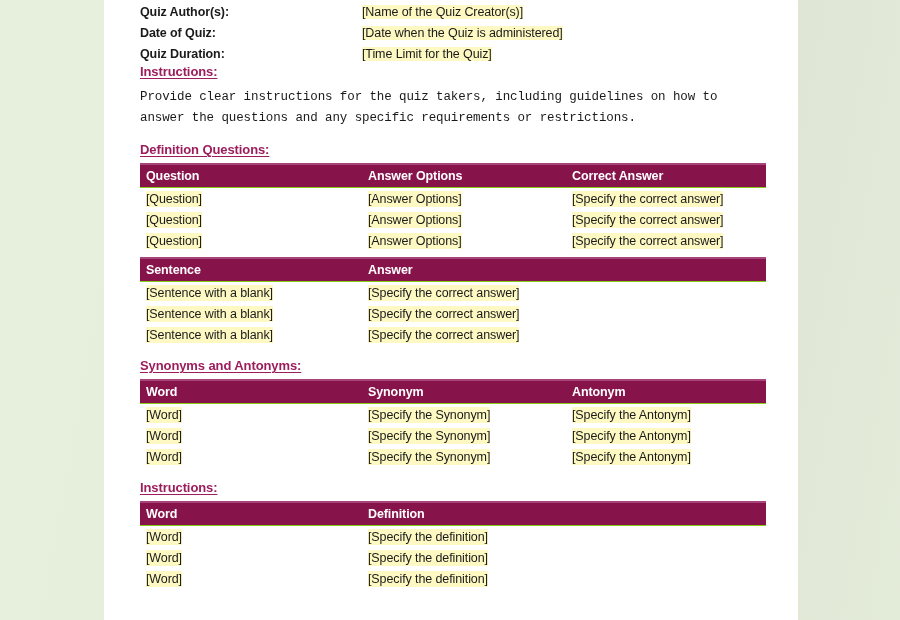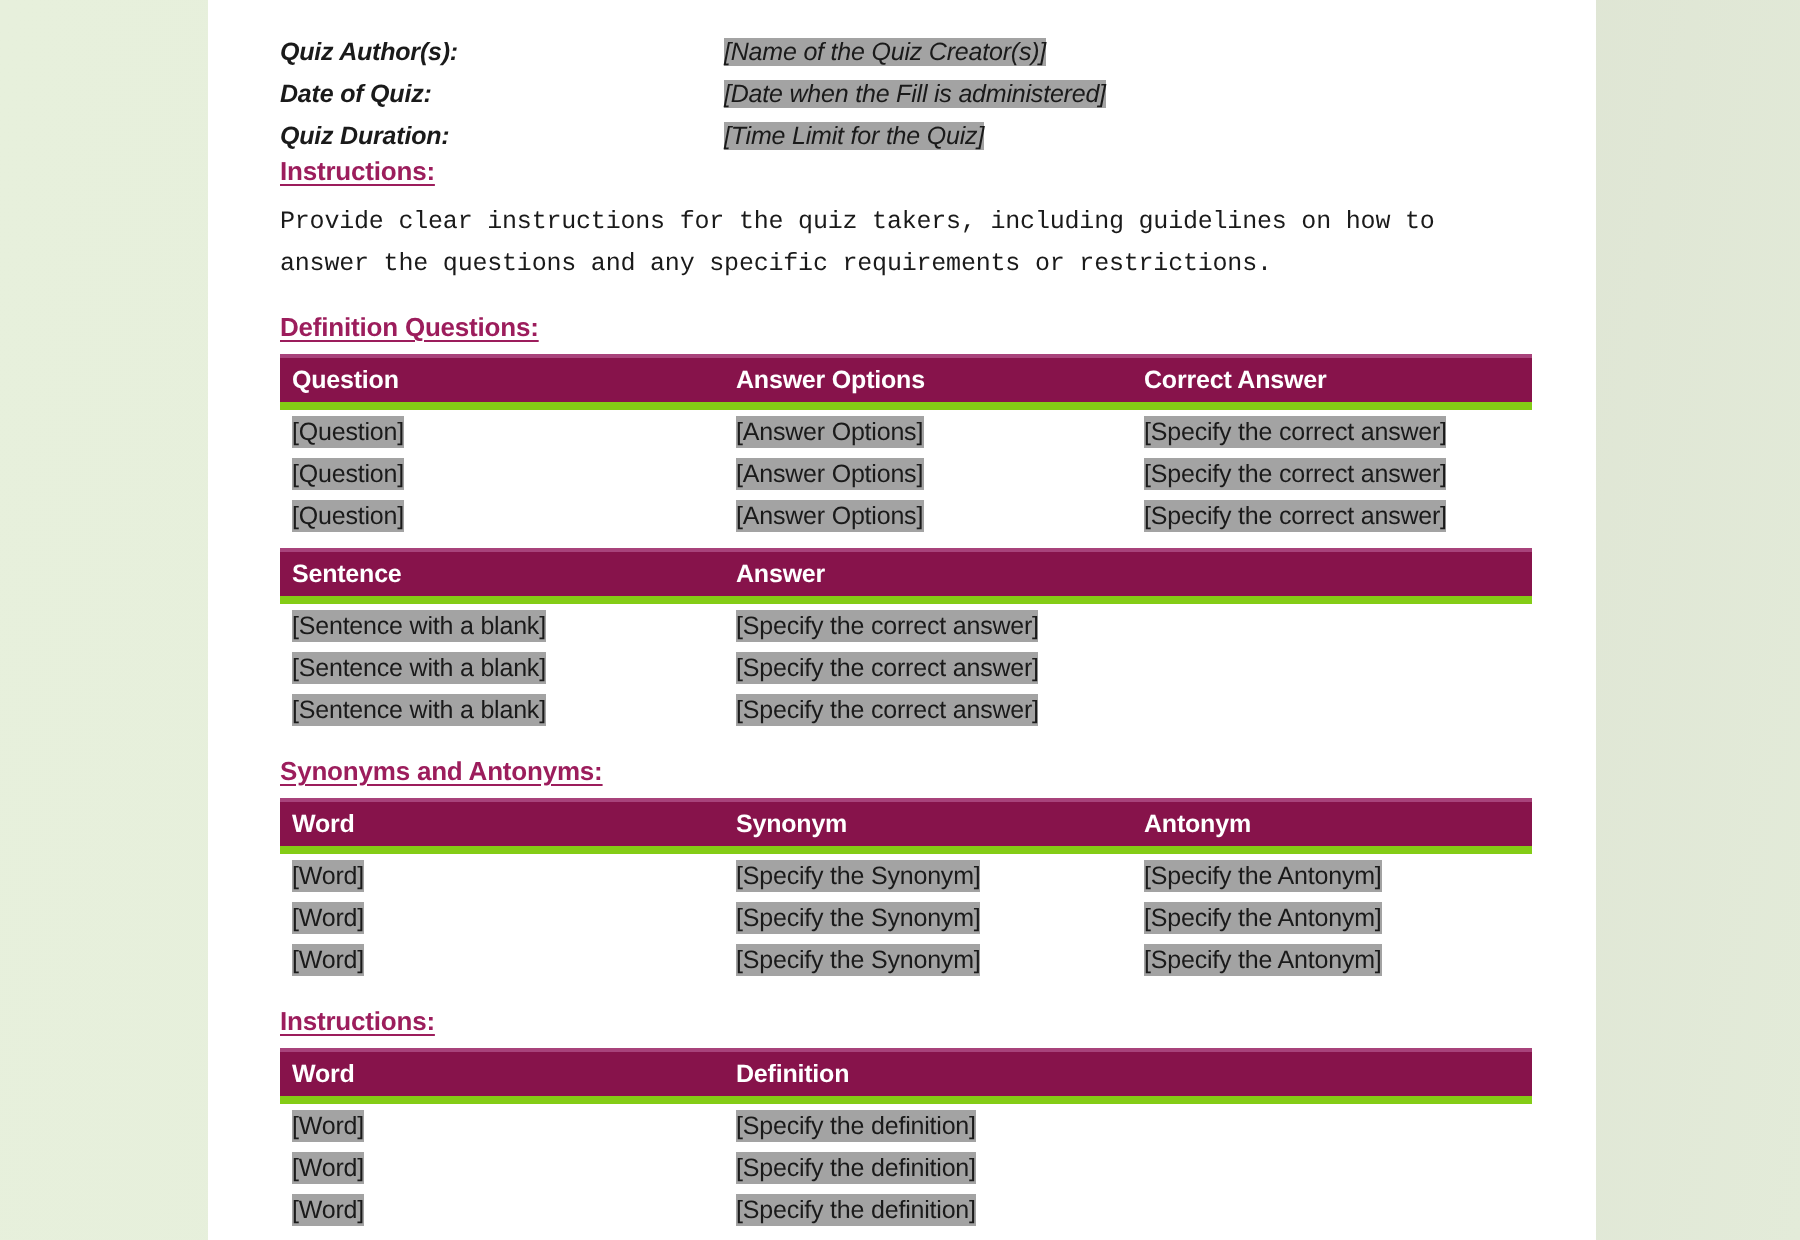--- a/index.html
+++ b/index.html
@@ -28,22 +28,21 @@
 
   .page-inner {
     position: absolute;
     left: 36px;
     top: 0;
     width: 626px;
   }
 
   
   .meta-list {
-    padding-top: 15px;
-    font-style: italic;
+    padding-top: 1px;
   }
   .meta-row {
     display: flex;
     height: 21px;
     align-items: center;
   }
   .meta-label {
     width: 222px;
     flex: 0 0 222px;
     font-size: 12.5px;
@@ -51,21 +50,21 @@
     color: #1a1a1a;
     letter-spacing: -0.1px;
   }
   .meta-value {
     font-size: 12.5px;
     color: #1a1a1a;
     letter-spacing: -0.1px;
   }
 
   .hl {
-    background: #a3a3a3;
+    background: #fef9c3;
     box-decoration-break: clone;
     -webkit-box-decoration-break: clone;
   }
 
   
   .section-heading {
     font-size: 13px;
     font-weight: bold;
     color: #9c1d5c;
     text-decoration: underline;
@@ -100,21 +99,21 @@
   table.qtable thead th {
     background: #87134b;
     color: #ffffff;
     font-size: 12.5px;
     font-weight: bold;
     text-align: left;
     padding: 2px 0 3px 6px;
     height: 17px;
     letter-spacing: -0.1px;
     border-top: 2px solid #a8437b;
-    border-bottom: 4px solid #84cc16;
+    border-bottom: 1px solid #84cc16;
     vertical-align: middle;
     white-space: nowrap;
   }
   table.qtable tbody td {
     font-size: 12.5px;
     color: #1a1a1a;
     padding: 2px 0 2px 6px;
     height: 17px;
     vertical-align: middle;
     letter-spacing: -0.1px;
@@ -138,21 +137,21 @@
 
     <div class="meta-list">
 
       <div class="meta-row">
         <div class="meta-label">Quiz Author(s):</div>
         <div class="meta-value"><span class="hl">[Name of the Quiz Creator(s)]</span></div>
       </div>
 
       <div class="meta-row">
         <div class="meta-label">Date of Quiz:</div>
-        <div class="meta-value"><span class="hl">[Date when the Fill is administered]</span></div>
+        <div class="meta-value"><span class="hl">[Date when the Quiz is administered]</span></div>
       </div>
 
       <div class="meta-row">
         <div class="meta-label">Quiz Duration:</div>
         <div class="meta-value"><span class="hl">[Time Limit for the Quiz]</span></div>
       </div>
 
     </div>
 
     <div class="section-heading heading-instructions">Instructions:</div>

